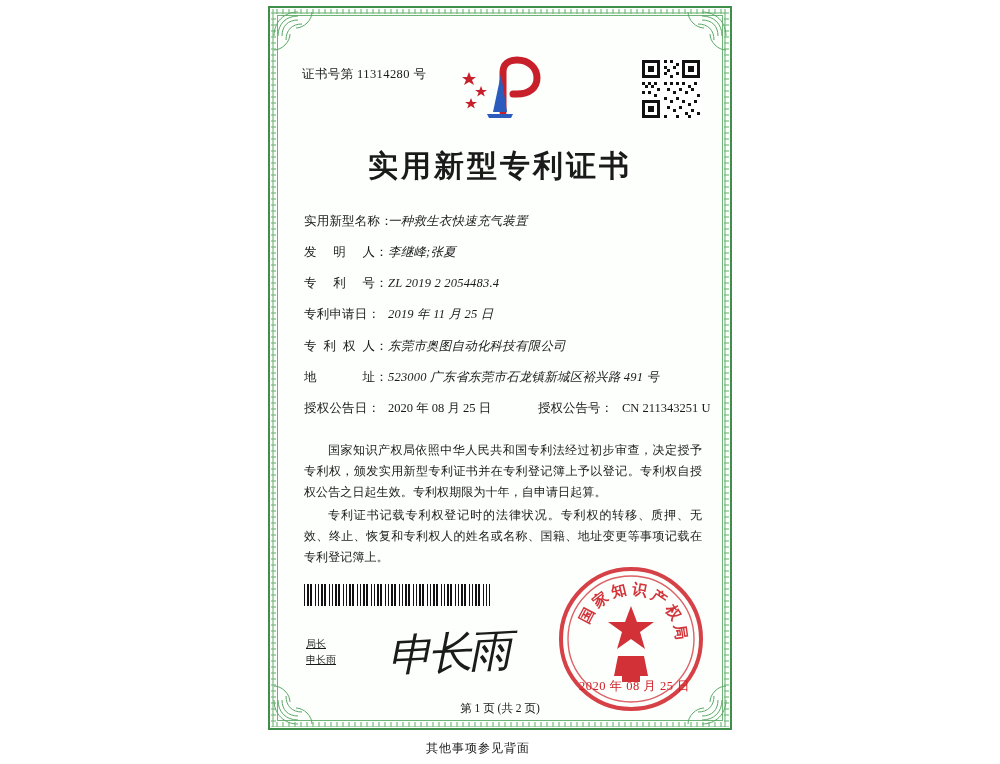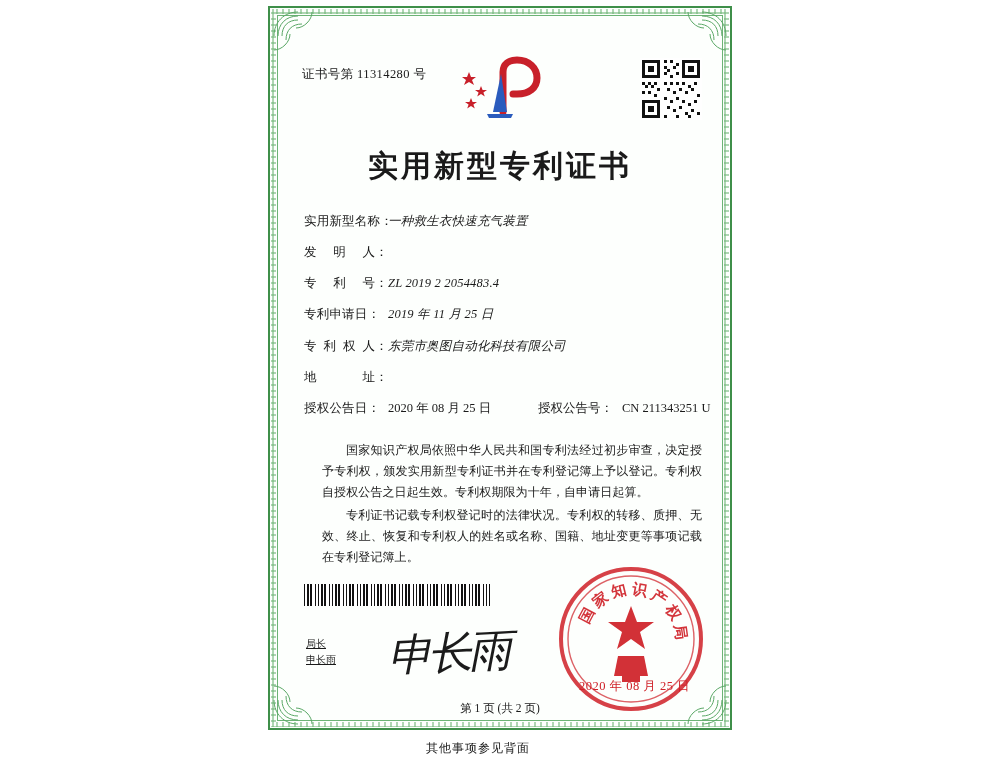--- a/index.html
+++ b/index.html
@@ -152,21 +152,21 @@
     position: absolute;
     left: 36px;
     top: 434px;
     width: 398px;
     font-size: 12px;
     line-height: 1.75;
     text-align: justify;
     letter-spacing: 0.1px;
   }
   .paras p {
-    margin: 0 0 2px 18px;
+    margin: 0 0 2px 0;
     text-indent: 24px;
   }
 
   
   .barcode {
     position: absolute;
     left: 36px;
     top: 578px;
     width: 186px;
     height: 22px;
@@ -378,20 +378,21 @@
       <span class="lbl">实用新型名称：</span>
       <span class="val">一种救生衣快速充气装置</span>
     </div>
 
     <div class="row">
       <span class="lbl spread">
         <span>发</span>
         <span>明</span>
         <span>人：</span>
       </span>
+      <span class="val">李继峰;张夏</span>
     </div>
 
     <div class="row">
       <span class="lbl spread">
         <span>专</span>
         <span>利</span>
         <span>号：</span>
       </span>
       <span class="val">ZL 2019 2 2054483.4</span>
     </div>
@@ -409,20 +410,21 @@
         <span>人：</span>
       </span>
       <span class="val">东莞市奥图自动化科技有限公司</span>
     </div>
 
     <div class="row">
       <span class="lbl spread">
         <span>地</span>
         <span>址：</span>
       </span>
+      <span class="val">523000  广东省东莞市石龙镇新城区裕兴路 491 号</span>
     </div>
 
     <div class="row dual">
       <span class="lbl">授权公告日：</span>
       <span class="val1">2020 年 08 月 25 日</span>
       <span class="lbl2">授权公告号：</span>
       <span class="val2">CN 211343251 U</span>
     </div>
 
   </div>

